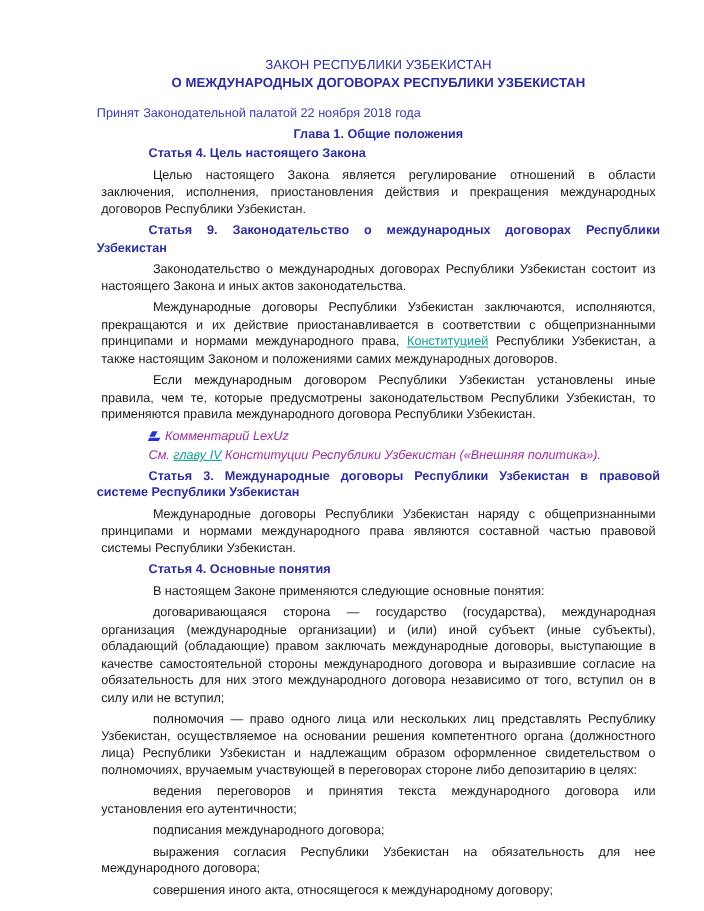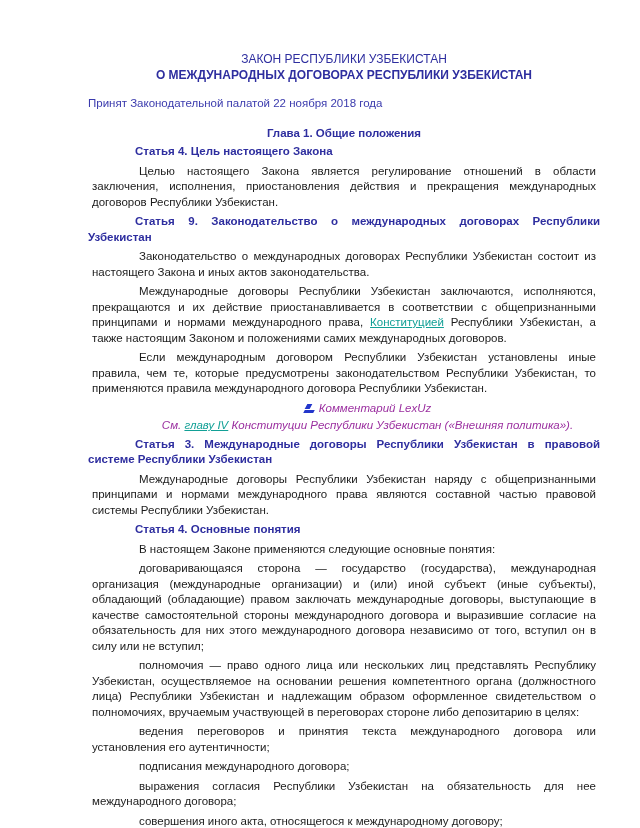--- a/index.html
+++ b/index.html
@@ -38,41 +38,41 @@
     margin-bottom: 13px;
   }
   .adopted {
     color: #3a3aad;
     text-align: left;
   }
   .chapter {
     text-align: center;
     color: #2e2e9f;
     font-weight: bold;
-    margin-top: 14px;
+    margin-top: 3px;
     margin-bottom: 2px;
   }
   .article {
     color: #2e2e9f;
     font-weight: bold;
     text-align: justify;
     text-indent: 47px;
     margin: 3px 0 2px 0;
   }
   .para {
     text-align: justify;
     text-indent: 47px;
     margin: 4px;
     color: #1b1b1b;
   }
   .comment-line {
     font-style: italic;
     color: #9b30a0;
     text-indent: 47px;
-    text-align: center;
+    text-align: left;
     margin: 2px 0 2px 0;
   }
   .doclink {
     color: #12a096;
     text-decoration: underline;
     cursor: pointer;
   }
   .lexuz-icon {
     display: inline-block;
     width: 10px; height: 9px;

